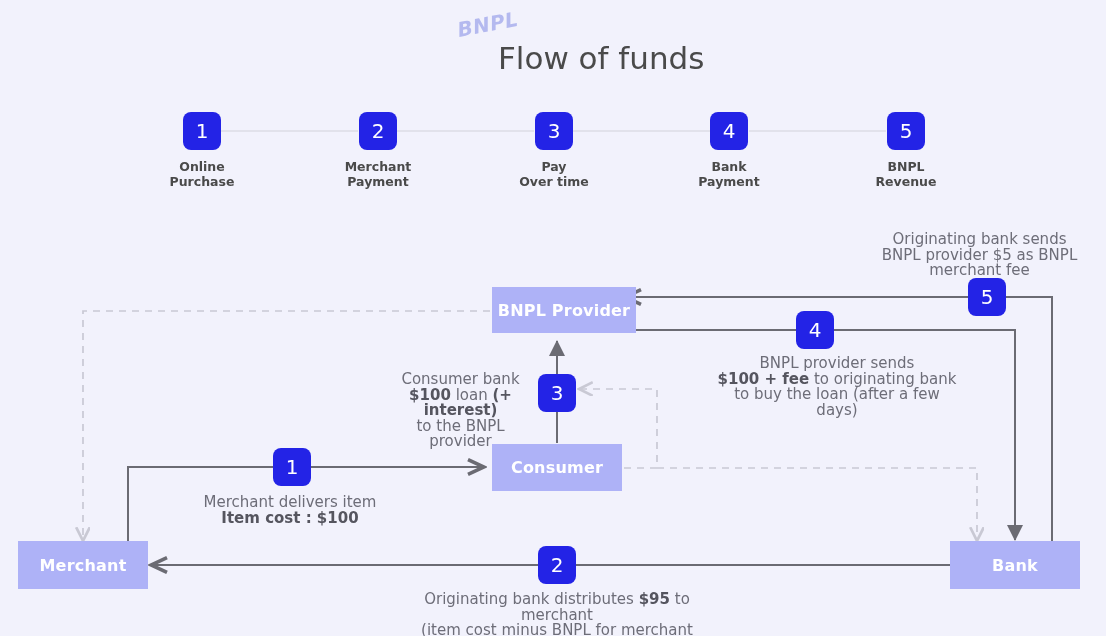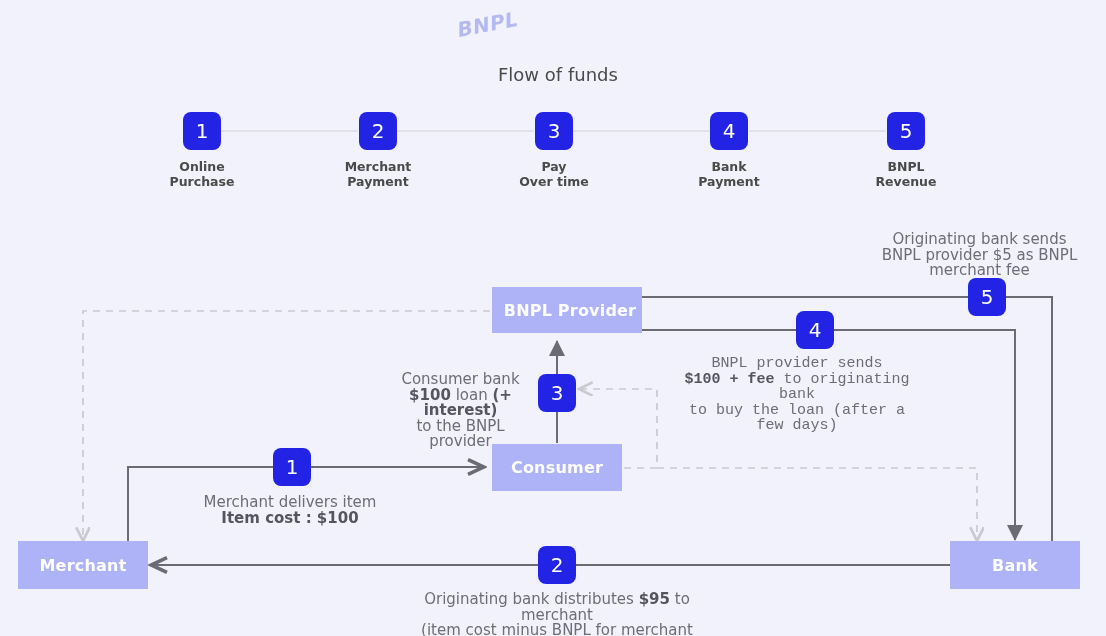--- a/index.html
+++ b/index.html
@@ -43,24 +43,23 @@
     font-style: italic;
     color: #b4b9ef;
     letter-spacing: 0.5px;
     transform: rotate(-11deg);
     transform-origin: left bottom;
   }
   .title-main {
     position: absolute;
     left: 68px;
     top: 28px;
-    font-size: 18px;
+    font-size: 31px;
     color: #4a4a4a;
     white-space: nowrap;
-    margin-top: 24px;
   }
 
   
   .step {
     position: absolute;
     width: 120px;
     text-align: center;
   }
   .step-badge {
     width: 38px;
@@ -185,21 +184,21 @@
     <div class="step-badge">4</div>
     <div class="step-label">Bank
 Payment</div>
   </div>
   <div class="step" style="left:846px; top:112px;">
     <div class="step-badge">5</div>
     <div class="step-label">BNPL
 Revenue</div>
   </div>
 
-  <div class="node" style="left:492px; top:287px; width:144px; height:46px;padding-left:6px;">
+  <div class="node" style="left:492px; top:287px; width:144px; height:46px;">
     <span>BNPL Provider</span>
   </div>
 
   <div class="node" style="left:492px; top:444px; width:130px; height:47px;">
     <span>Consumer</span>
   </div>
 
   <div class="node" style="left:18px; top:541px; width:130px; height:48px;">
     <span>Merchant</span>
   </div>
@@ -219,21 +218,21 @@
     <div>BNPL provider $5 as BNPL merchant fee</div>
   </div>
 
 
   <div class="note" style="left:388px; top:372px; width:145px;">
     <div>Consumer bank</div>
     <div><b>$100</b><span> loan </span><b>(+ interest)</b></div>
     <div>to the BNPL provider</div>
   </div>
 
-  <div class="note" style="left:676px; top:356px; width:242px;font-family:Liberation Mono, monospace;">
+  <div class="note" style="left:716px; top:356px; width:242px;">
     <div>BNPL provider sends</div>
     <div><b>$100 + fee</b><span> to originating bank</span></div>
     <div>to buy the loan (after a few days)</div>
   </div>
 
   <div class="note" style="left:198px; top:495px; width:184px;">
     <div>Merchant delivers item</div>
     <div><b>Item cost : $100</b></div>
   </div>
 

